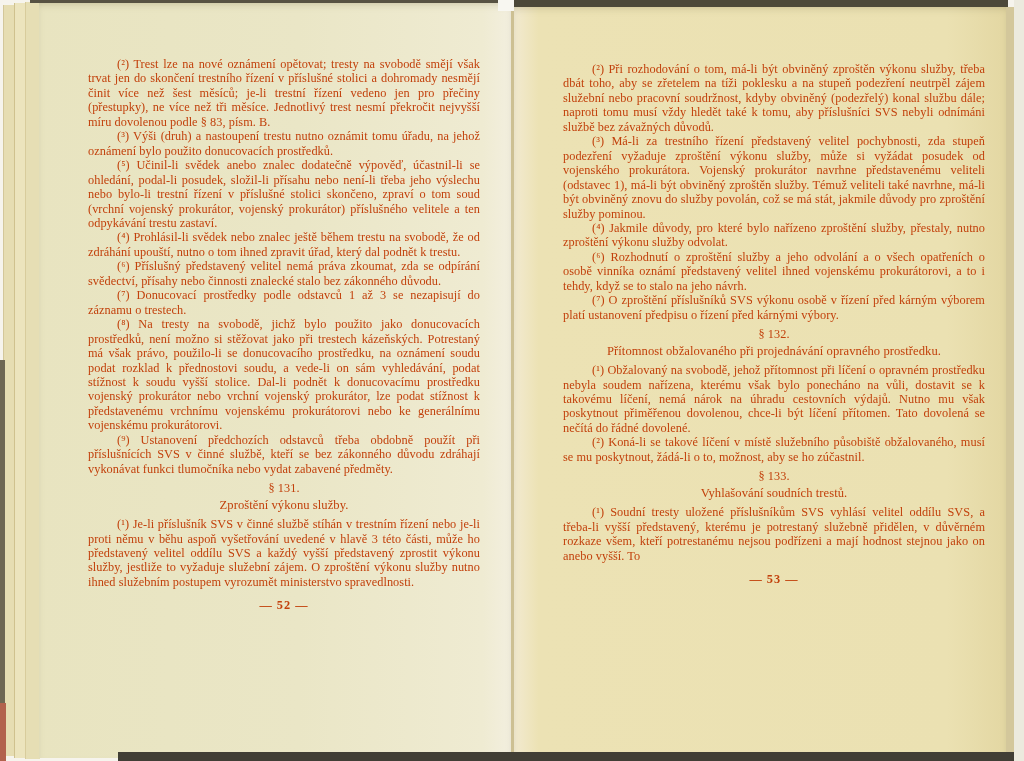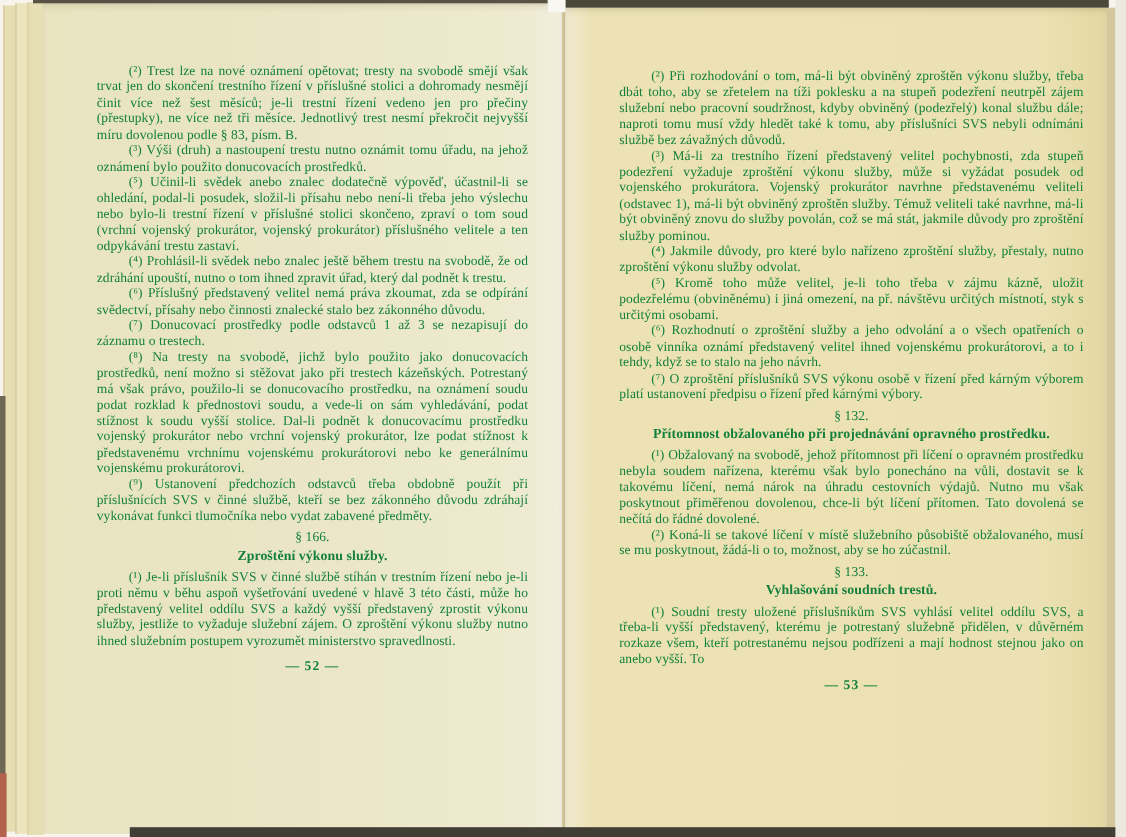--- a/index.html
+++ b/index.html
@@ -28,26 +28,26 @@
     box-shadow:inset 0 4px 8px -4px rgba(110,100,60,.35);
   }
   .right-edge{left:1006px;top:7px;width:8px;height:748px;background:#d3c79b;}
   .right-white{left:1014px;top:0;width:10px;height:761px;background:#eceade;}
   
   .top-shadow-l{left:30px;top:0;width:468px;height:3px;background:#575243;}
   .top-shadow-r{left:514px;top:0;width:494px;height:7px;background:#4c4839;}
   .top-notch{left:498px;top:0;width:16px;height:11px;background:#f8f7f1;}
   .bottom-shadow{left:118px;top:752px;width:896px;height:9px;background:#413e35;}
   
-  .text-col{color:#15803d;font-size:12.3px;line-height:14.45px;text-align:justify;letter-spacing:.05px;}
+  .text-col{color:#c2410c;font-size:12.3px;line-height:14.45px;text-align:justify;letter-spacing:.05px;}
   .text-col p{margin:0;text-indent:29px;}
   .col-left{left:88px;top:57px;width:392px;}
   .col-right{left:563px;top:62px;width:422px;}
   .sec{text-align:center;text-indent:0 !important;margin:5px 0 2px 0 !important;}
-  .ttl{text-align:center;text-indent:0 !important;font-weight:bold;margin:2px 0 5px 0 !important;font-size:12.6px;}
+  .ttl{text-align:center;text-indent:0 !important;font-weight:normal;margin:2px 0 5px 0 !important;font-size:12.6px;}
   .pgnum{text-align:center;text-indent:0 !important;margin-top:9px !important;letter-spacing:1px;font-weight:bold;}
 </style>
 </head>
 <body>
 
 <div>
 
   <div class="abs edge-a"></div>
   <div class="abs edge-b"></div>
   <div class="abs edge-c"></div>
@@ -67,31 +67,30 @@
 
   <div class="abs text-col col-left">
     <p>(²) Trest lze na nové oznámení opětovat; tresty na svobodě smějí však trvat jen do skončení trestního řízení v příslušné stolici a dohromady nesmějí činit více než šest měsíců; je-li trestní řízení vedeno jen pro přečiny (přestupky), ne více než tři měsíce. Jednotlivý trest nesmí překročit nejvyšší míru dovolenou podle § 83, písm. B.</p>
     <p>(³) Výši (druh) a nastoupení trestu nutno oznámit tomu úřadu, na jehož oznámení bylo použito donucovacích prostředků.</p>
     <p>(⁵) Učinil-li svědek anebo znalec dodatečně výpověď, účastnil-li se ohledání, podal-li posudek, složil-li přísahu nebo není-li třeba jeho výslechu nebo bylo-li trestní řízení v příslušné stolici skončeno, zpraví o tom soud (vrchní vojenský prokurátor, vojenský prokurátor) příslušného velitele a ten odpykávání trestu zastaví.</p>
     <p>(⁴) Prohlásil-li svědek nebo znalec ještě během trestu na svobodě, že od zdráhání upouští, nutno o tom ihned zpravit úřad, který dal podnět k trestu.</p>
     <p>(⁶) Příslušný představený velitel nemá práva zkoumat, zda se odpírání svědectví, přísahy nebo činnosti znalecké stalo bez zákonného důvodu.</p>
     <p>(⁷) Donucovací prostředky podle odstavců 1 až 3 se nezapisují do záznamu o trestech.</p>
     <p>(⁸) Na tresty na svobodě, jichž bylo použito jako donucovacích prostředků, není možno si stěžovat jako při trestech kázeňských. Potrestaný má však právo, použilo-li se donucovacího prostředku, na oznámení soudu podat rozklad k přednostovi soudu, a vede-li on sám vyhledávání, podat stížnost k soudu vyšší stolice. Dal-li podnět k donucovacímu prostředku vojenský prokurátor nebo vrchní vojenský prokurátor, lze podat stížnost k představenému vrchnímu vojenskému prokurátorovi nebo ke generálnímu vojenskému prokurátorovi.</p>
     <p>(⁹) Ustanovení předchozích odstavců třeba obdobně použít při příslušnících SVS v činné službě, kteří se bez zákonného důvodu zdráhají vykonávat funkci tlumočníka nebo vydat zabavené předměty.</p>
-    <p class="sec">§ 166.</p>
+    <p class="sec">§ 131.</p>
     <p class="ttl">Zproštění výkonu služby.</p>
     <p>(¹) Je-li příslušník SVS v činné službě stíhán v trestním řízení nebo je-li proti němu v běhu aspoň vyšetřování uvedené v hlavě 3 této části, může ho představený velitel oddílu SVS a každý vyšší představený zprostit výkonu služby, jestliže to vyžaduje služební zájem. O zproštění výkonu služby nutno ihned služebním postupem vyrozumět ministerstvo spravedlnosti.</p>
     <p class="pgnum">— 52 —</p>
   </div>
 
   <div class="abs text-col col-right">
     <p>(²) Při rozhodování o tom, má-li být obviněný zproštěn výkonu služby, třeba dbát toho, aby se zřetelem na tíži poklesku a na stupeň podezření neutrpěl zájem služební nebo pracovní soudržnost, kdyby obviněný (podezřelý) konal službu dále; naproti tomu musí vždy hledět také k tomu, aby příslušníci SVS nebyli odnímáni službě bez závažných důvodů.</p>
     <p>(³) Má-li za trestního řízení představený velitel pochybnosti, zda stupeň podezření vyžaduje zproštění výkonu služby, může si vyžádat posudek od vojenského prokurátora. Vojenský prokurátor navrhne představenému veliteli (odstavec 1), má-li být obviněný zproštěn služby. Témuž veliteli také navrhne, má-li být obviněný znovu do služby povolán, což se má stát, jakmile důvody pro zproštění služby pominou.</p>
     <p>(⁴) Jakmile důvody, pro které bylo nařízeno zproštění služby, přestaly, nutno zproštění výkonu služby odvolat.</p>
-    <p>(⁵) Kromě toho může velitel, je-li toho třeba v zájmu kázně, uložit podezřelému (obviněnému) i jiná omezení, na př. návštěvu určitých místnotí, styk s určitými osobami.</p>
     <p>(⁶) Rozhodnutí o zproštění služby a jeho odvolání a o všech opatřeních o osobě vinníka oznámí představený velitel ihned vojenskému prokurátorovi, a to i tehdy, když se to stalo na jeho návrh.</p>
     <p>(⁷) O zproštění příslušníků SVS výkonu osobě v řízení před kárným výborem platí ustanovení předpisu o řízení před kárnými výbory.</p>
     <p class="sec">§ 132.</p>
     <p class="ttl">Přítomnost obžalovaného při projednávání opravného prostředku.</p>
     <p>(¹) Obžalovaný na svobodě, jehož přítomnost při líčení o opravném prostředku nebyla soudem nařízena, kterému však bylo ponecháno na vůli, dostavit se k takovému líčení, nemá nárok na úhradu cestovních výdajů. Nutno mu však poskytnout přiměřenou dovolenou, chce-li být líčení přítomen. Tato dovolená se nečítá do řádné dovolené.</p>
     <p>(²) Koná-li se takové líčení v místě služebního působiště obžalovaného, musí se mu poskytnout, žádá-li o to, možnost, aby se ho zúčastnil.</p>
     <p class="sec">§ 133.</p>
     <p class="ttl">Vyhlašování soudních trestů.</p>
     <p>(¹) Soudní tresty uložené příslušníkům SVS vyhlásí velitel oddílu SVS, a třeba-li vyšší představený, kterému je potrestaný služebně přidělen, v důvěrném rozkaze všem, kteří potrestanému nejsou podřízeni a mají hodnost stejnou jako on anebo vyšší. To</p>
     <p class="pgnum">— 53 —</p>

